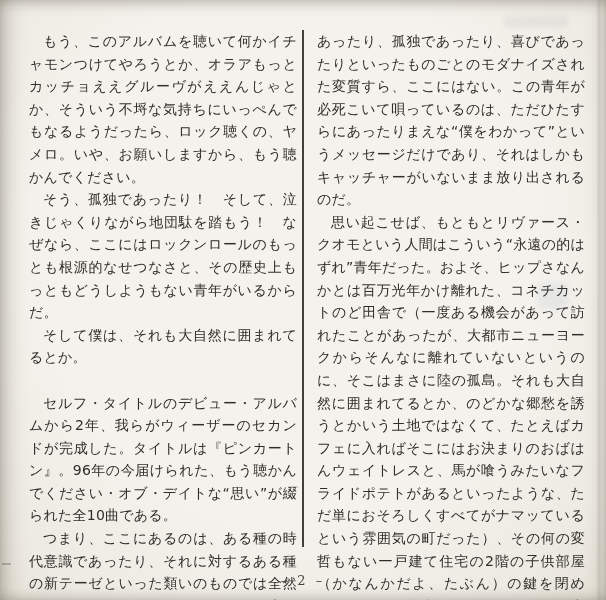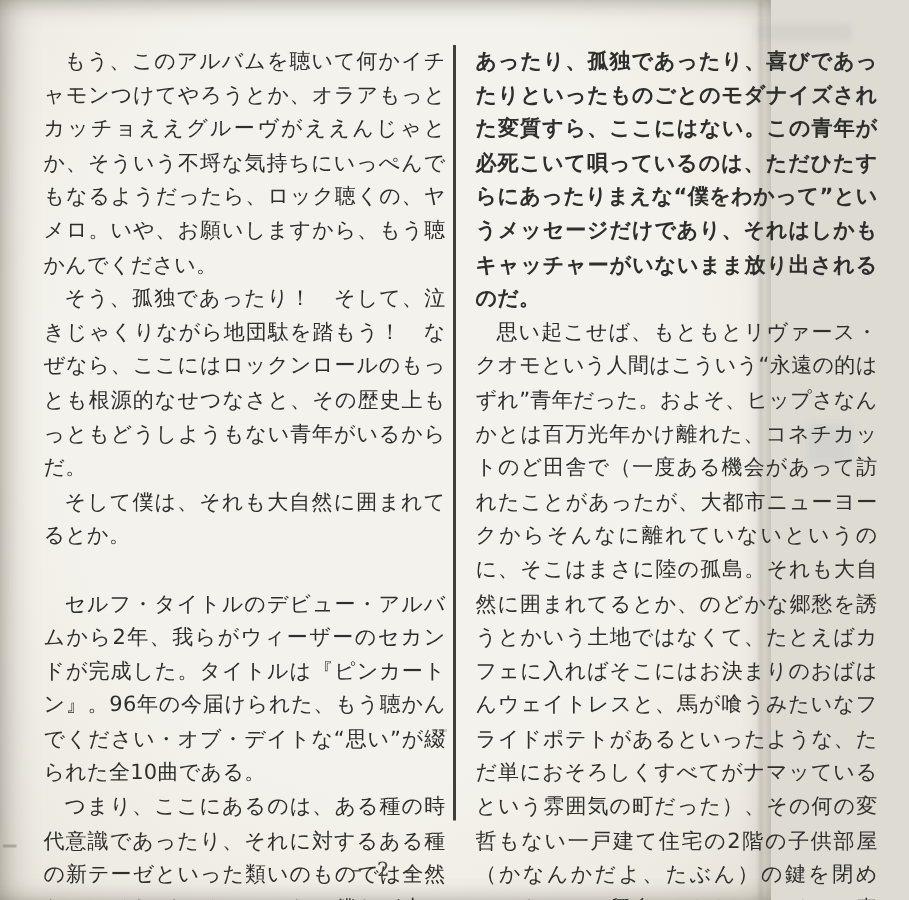--- a/index.html
+++ b/index.html
@@ -5,21 +5,21 @@
   html, body {
     margin: 0;
     padding: 0;
     width: 606px;
     height: 600px;
     background: #dedbd3;
     overflow: hidden;
   }
   .scan-page {
     position: relative;
-    width: 514px;
+    width: 606px;
     height: 600px;
     background:
       radial-gradient(ellipse at 48% 42%, #f4f2ec 55%, #edeae2 85%, #e4e0d6 100%);
     box-shadow:
       inset 14px 0 22px -12px rgba(95, 90, 78, 0.50),
       inset -10px 0 18px -9px rgba(95, 90, 78, 0.42),
       inset 0 10px 16px -10px rgba(95, 90, 78, 0.35),
       inset 0 -8px 14px -9px rgba(95, 90, 78, 0.28);
     font-family: "DejaVu Sans", sans-serif;
     color: #2f2e2b;
@@ -42,21 +42,21 @@
     letter-spacing: 0.2px;
     text-align: justify;
     text-justify: inter-character;
   }
   .column-left  { left: 29px; }
   .column-right { left: 317px; }
   .column p {
     margin: 0;
     text-indent: 1em;
   }
-  .column p.continuation { text-indent: 0; font-weight: bold; }
+  .column p.continuation { text-indent: 0; }
   .column p.section-gap  { margin-top: 22.6px; }
   .divider {
     position: absolute;
     left: 302px;
     top: 30px;
     width: 2px;
     height: 517px;
     background: #413f3c;
   }
   .page-footer {

